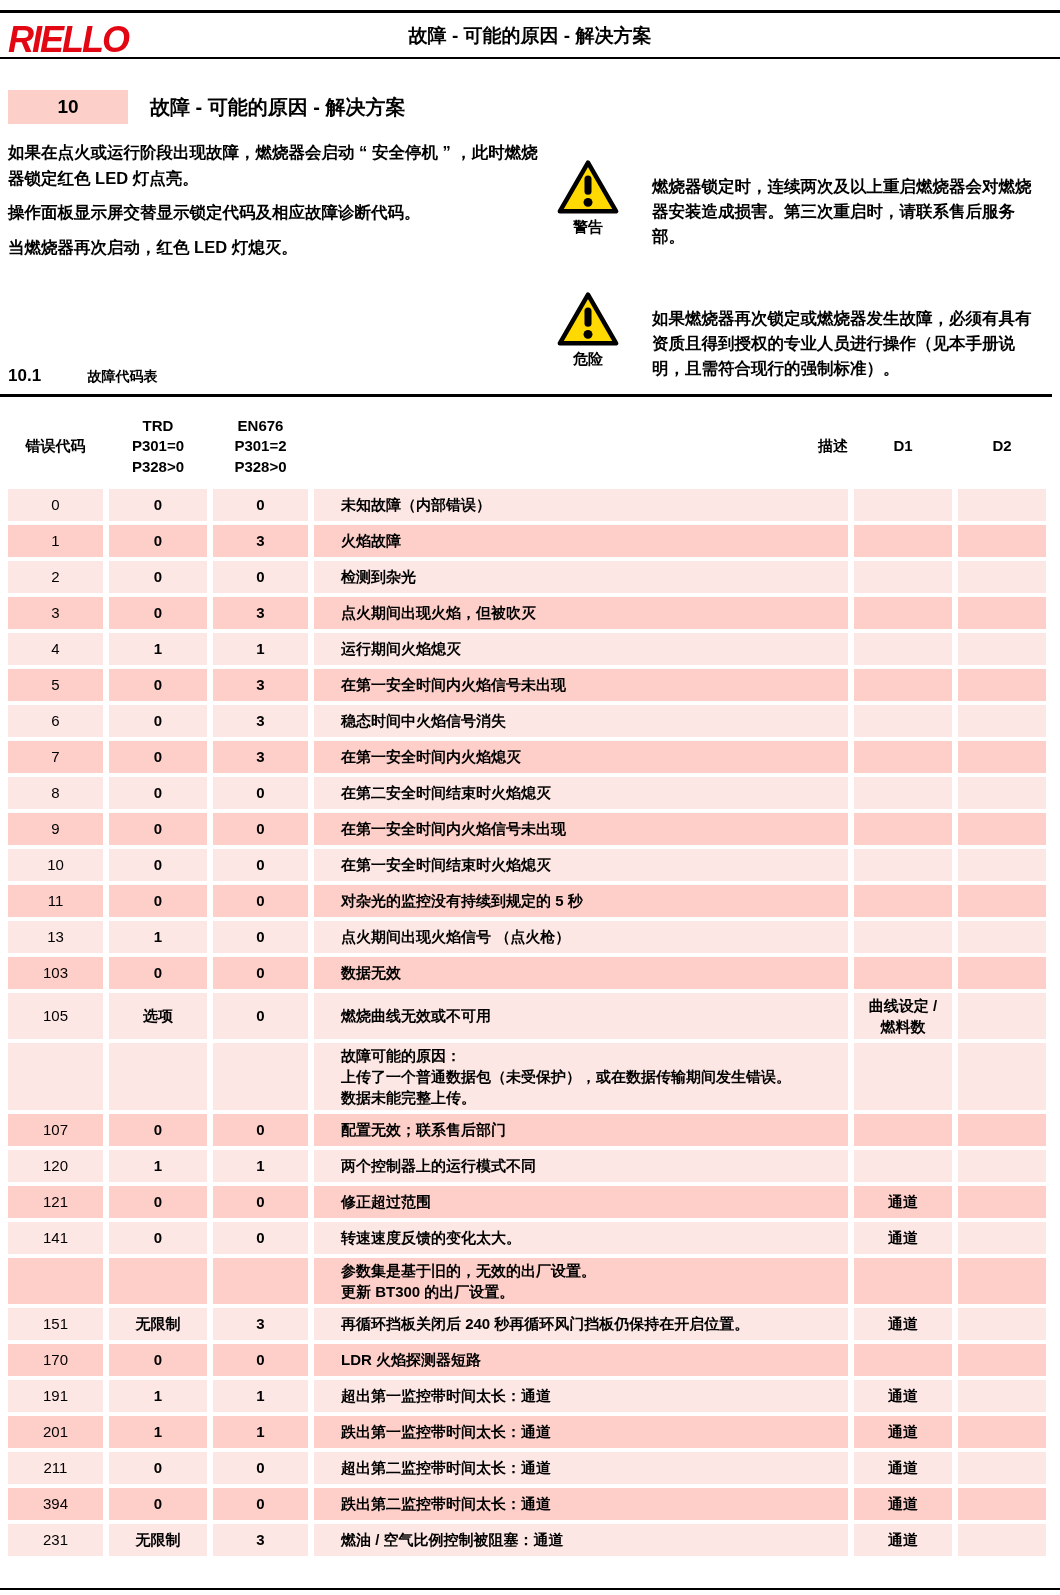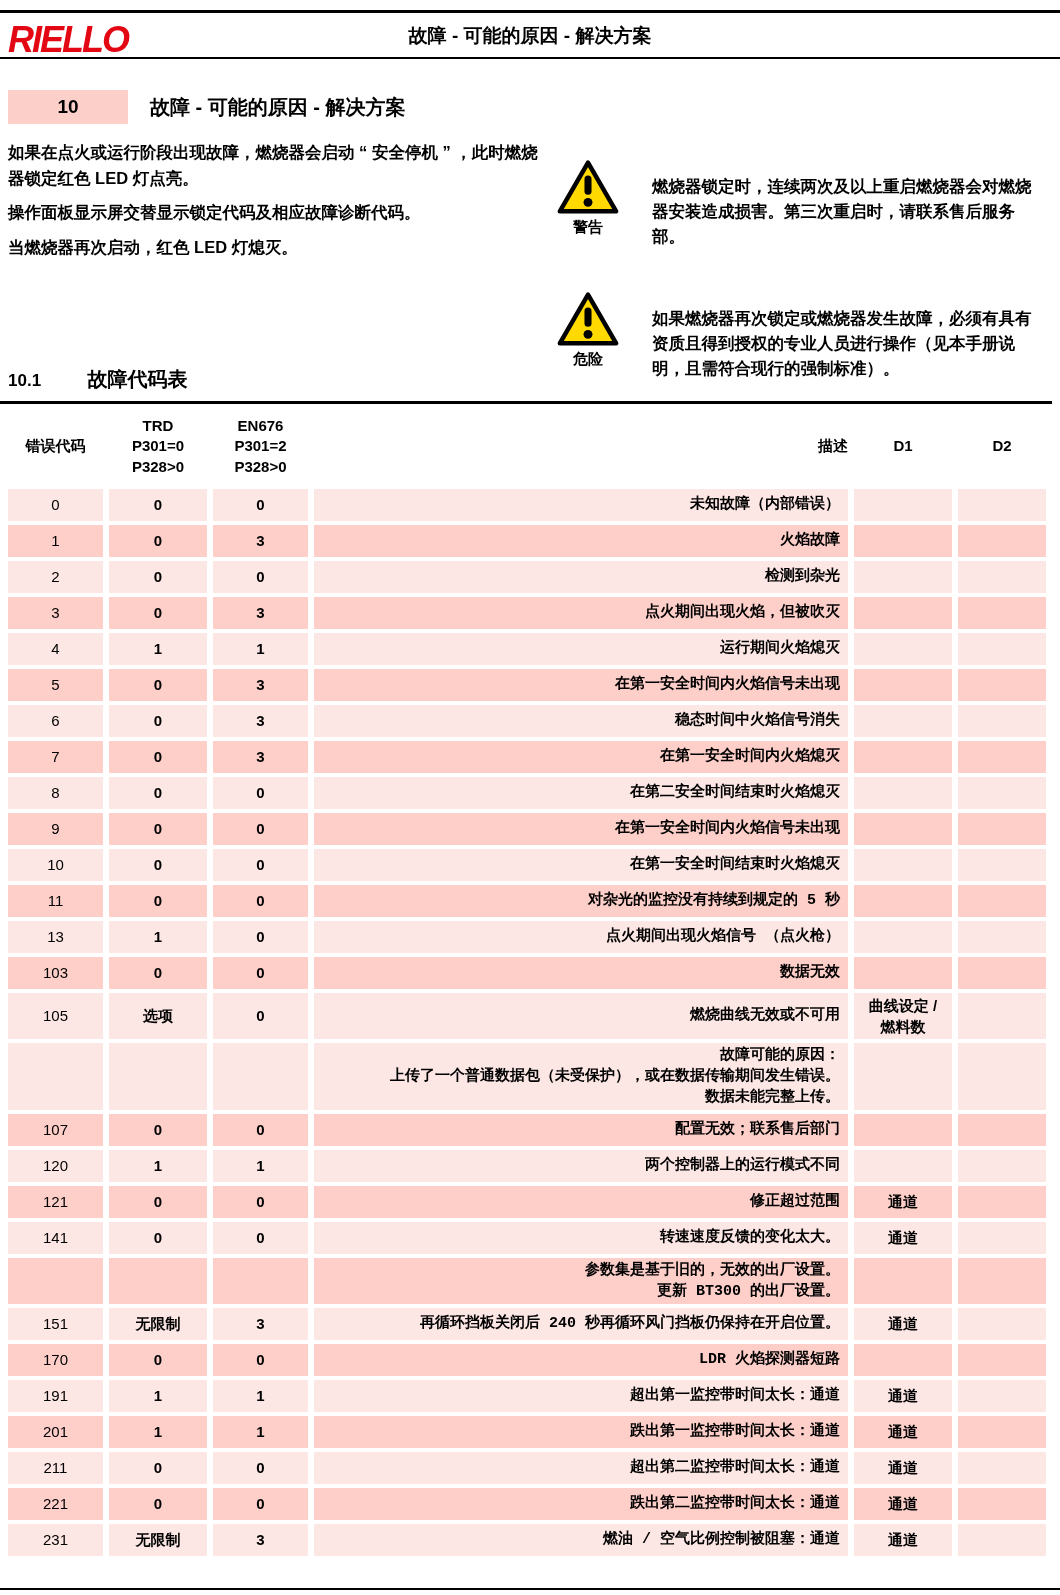--- a/index.html
+++ b/index.html
@@ -41,21 +41,21 @@
   .w-icon{width:96px;flex:0 0 96px;text-align:center;}
   .w-label{font-size:15px;font-weight:bold;margin-top:-2px;}
   .w-text{margin:16px;font-size:16.5px;font-weight:600;line-height:1.5;flex:1;}
 
   
   .subsection{
     position:absolute;left:0;top:366px;width:1044px;
     border-bottom:3px solid #000;padding:0 0 8px 8px;
   }
   .subsection .num{font-size:17px;font-weight:bold;margin-right:42px;}
-  .subsection .ttl{font-size:20px;font-weight:bold;}
+  .subsection .ttl{font-size:14px;font-weight:bold;}
 
   
   .fault-table{
     position:absolute;left:2px;top:408px;width:1050px;
     border-collapse:separate;border-spacing:6px 4px;
     font-size:15px;
   }
   .fault-table col.c-code{width:95px;}
   .fault-table col.c-trd{width:98px;}
   .fault-table col.c-en{width:95px;}
@@ -64,21 +64,21 @@
   .fault-table col.c-d2{width:88px;}
   .fault-table th{
     font-weight:bold;text-align:center;vertical-align:middle;
     white-space:pre-line;line-height:1.35;padding:4px 0 8px 0;font-size:15px;
   }
   .fault-table th.h-desc{text-align:right;padding-left:10px;}
   .fault-table td{
     height:28px;vertical-align:middle;text-align:center;
     white-space:pre-line;line-height:1.4;padding:2px 2px;
   }
-  .fault-table td.cell-desc{text-align:right;padding-left:27px;padding-right:8px;font-weight:600;font-family:Liberation Mono, monospace;}
+  .fault-table td.cell-desc{text-align:left;padding-left:27px;padding-right:8px;font-weight:600;}
   .fault-table td.cell-trd,.fault-table td.cell-en{font-weight:600;}
   .fault-table td.cell-d1,.fault-table td.cell-d2{font-weight:600;}
   tr.light td{background:#fde7e5;}
   tr.dark  td{background:#fecfc9;}
 
   .bottom-rule{position:absolute;left:0;top:1588px;width:1060px;height:2px;background:#000;}
 </style>
 </head>
 <body>
 
@@ -365,21 +365,21 @@
         </tr>
         <tr class="light">
           <td class="cell-code">211</td>
           <td class="cell-trd">0</td>
           <td class="cell-en">0</td>
           <td class="cell-desc">超出第二监控带时间太长：通道</td>
           <td class="cell-d1">通道</td>
           <td class="cell-d2"></td>
         </tr>
         <tr class="dark">
-          <td class="cell-code">221</td>
+          <td class="cell-code">394</td>
           <td class="cell-trd">0</td>
           <td class="cell-en">0</td>
           <td class="cell-desc">跌出第二监控带时间太长：通道</td>
           <td class="cell-d1">通道</td>
           <td class="cell-d2"></td>
         </tr>
         <tr class="light">
           <td class="cell-code">231</td>
           <td class="cell-trd">无限制</td>
           <td class="cell-en">3</td>

